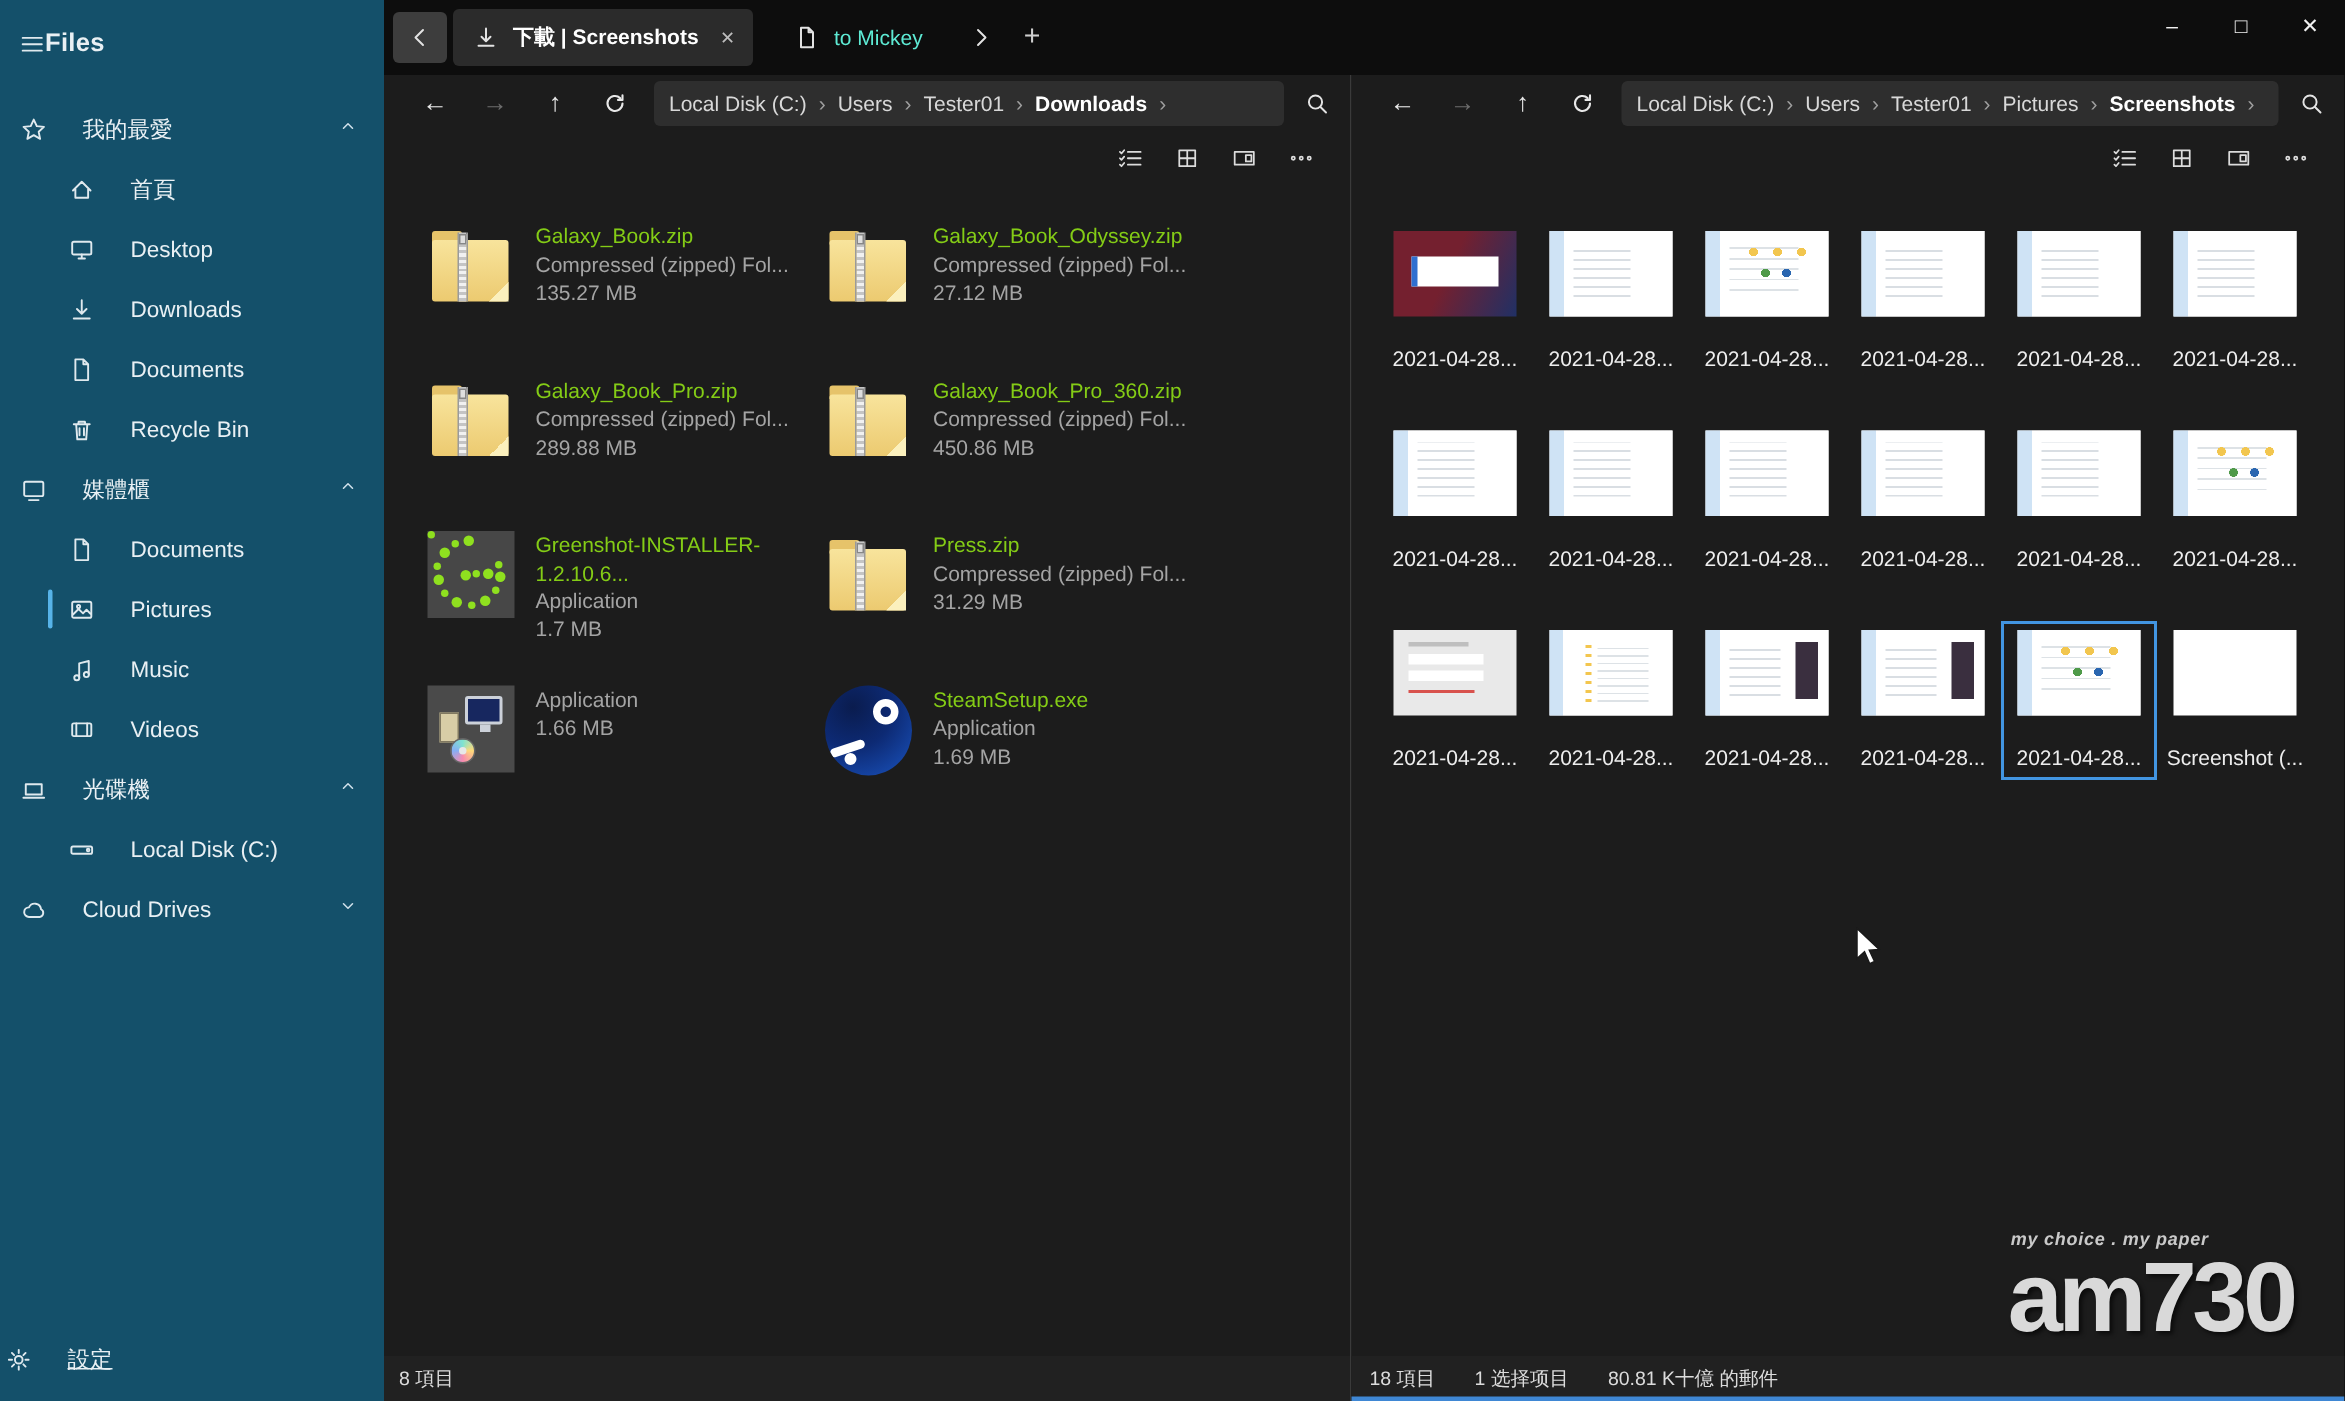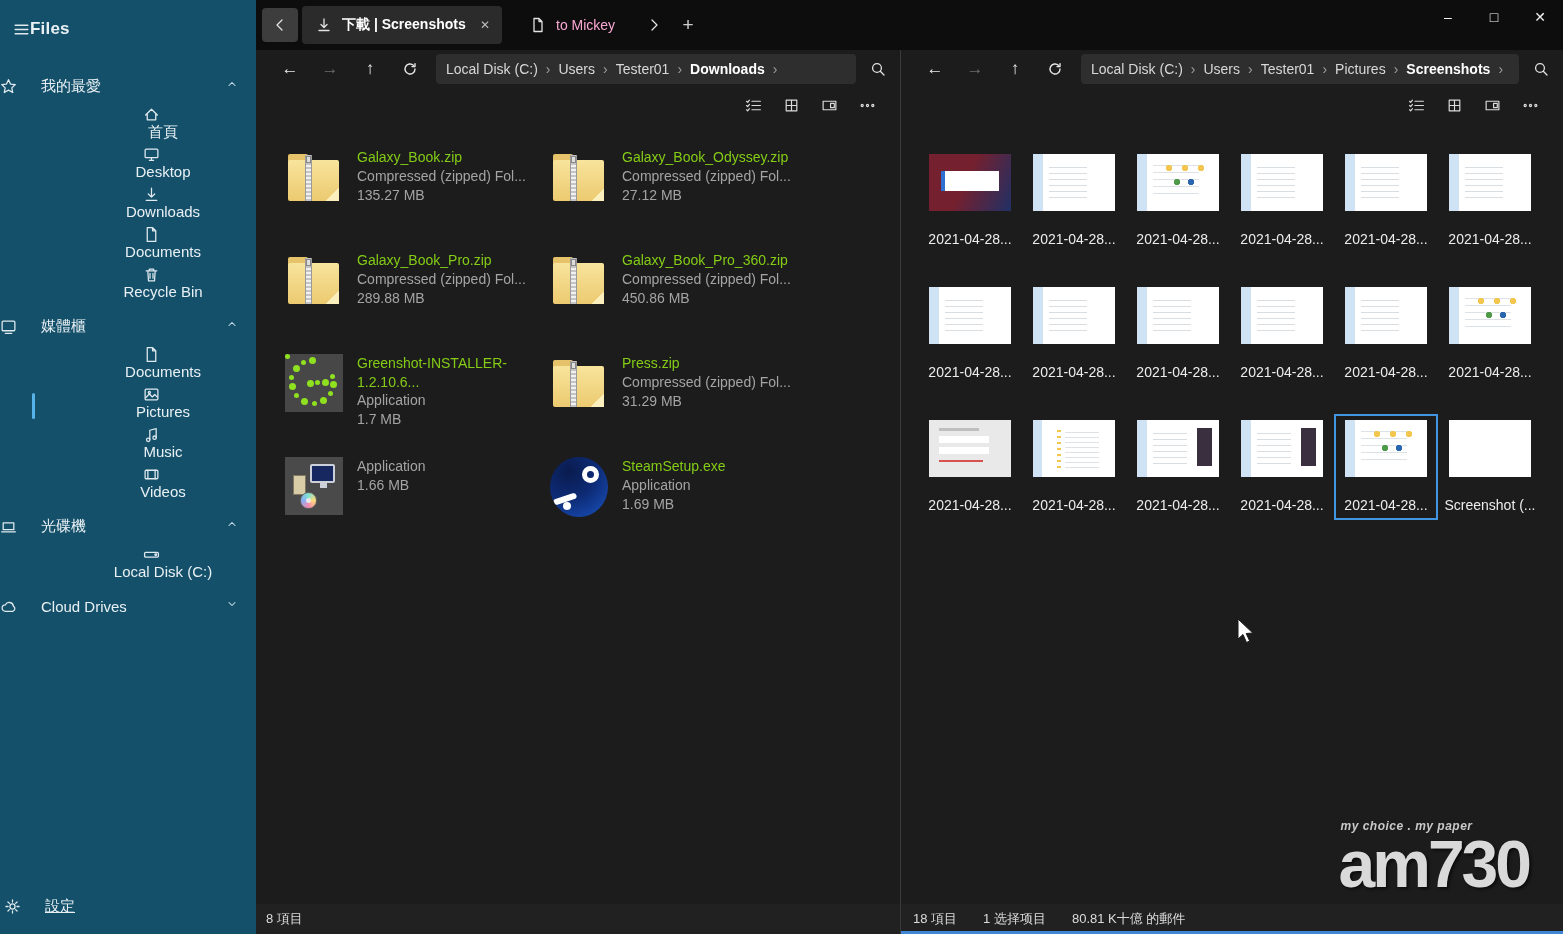--- a/index.html
+++ b/index.html
@@ -7,43 +7,43 @@
     font-family:"Liberation Sans","DejaVu Sans",sans-serif; }
   .app { position:relative; width:1563px; height:934px; }
 
   
   .sidebar { position:absolute; left:0; top:0; width:256px; height:934px;
     background:#14506a; color:#e9f0f4; }
   .sb-header { display:flex; align-items:center; padding:14px 0 0 13px; height:44px; }
   .sb-title { font-weight:bold; font-size:17px; letter-spacing:.2px; }
   .sb-list { margin-top:22px; }
   .sb-sec, .sb-item { display:flex; align-items:center; height:40px; cursor:default; position:relative; }
-  .sb-sec { }
-  .sb-item { padding-left:46px;flex-direction:column; }
+  .sb-sec { padding-left:14px; }
+  .sb-item { padding-left:46px; }
   .sb-sec .lbl, .sb-item .lbl { margin-left:24px; font-size:15px; white-space:nowrap; }
   .sb-chev { position:absolute; right:18px; top:12px; }
   .sb-item.active::before { content:""; position:absolute; left:32px; top:7px; width:3px; height:26px;
     background:#57b3e8; border-radius:2px; }
   .sb-settings { position:absolute; left:0; bottom:8px; width:256px; height:40px;
     display:flex; align-items:center; padding-left:4px;text-decoration:underline; }
   .sb-settings .lbl { margin-left:24px; font-size:15px; }
   .icn16 svg { width:17px; height:17px; stroke:#dfe9ee; fill:none; stroke-width:1.2;
     stroke-linecap:round; stroke-linejoin:round; display:block; }
   .icn14 svg { width:12px; height:12px; stroke:#cfe0ea; fill:none; stroke-width:1.4;
     stroke-linecap:round; stroke-linejoin:round; display:block; }
 
   
   .main { position:absolute; left:256px; top:0; width:1307px; height:934px; background:#0d0d0d; }
 
   
   .tabbar { position:absolute; left:0; top:0; width:1471px; height:50px; display:flex; align-items:center; }
   .tab-scroll { width:36px; height:34px; margin-left:6px; background:#3d3d3d; border-radius:4px;
     display:flex; align-items:center; justify-content:center; }
   .tab { height:38px; display:flex; align-items:center; gap:10px; padding:0 12px 0 14px;
-    border-radius:4px; margin-left:4px; color:#f9a8d4; font-size:14px; }
+    border-radius:4px; margin-left:4px; color:#5eead4; font-size:14px; }
   .tab.active { background:#2b2b2b; color:#fff; font-weight:bold; width:200px; }
   .tab .tclose { margin-left:auto; color:#bdbdbd; font-size:12px; font-weight:normal; }
   .tab-next, .tab-new { width:34px; height:34px; display:flex; align-items:center; justify-content:center;
     color:#cfcfcf; font-size:19px; }
   .icnT svg { width:16px; height:16px; stroke:#e3e3e3; fill:none; stroke-width:1.3;
     stroke-linecap:round; stroke-linejoin:round; display:block; }
 
   .winctl { position:absolute; right:0; top:0; height:40px; display:flex; align-items:flex-start; }
   .winbtn { width:46px; height:34px; display:flex; align-items:center; justify-content:center;
     color:#f0f0f0; font-size:14px; }

